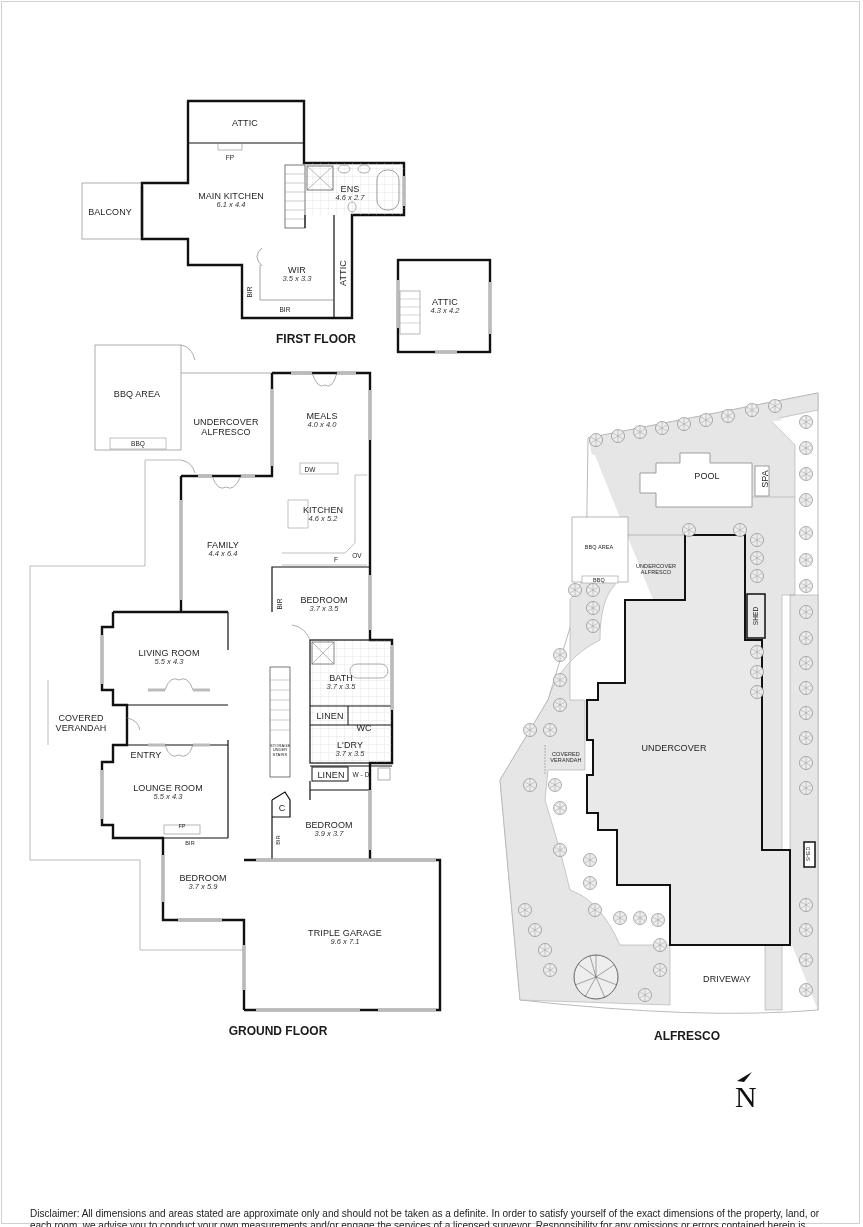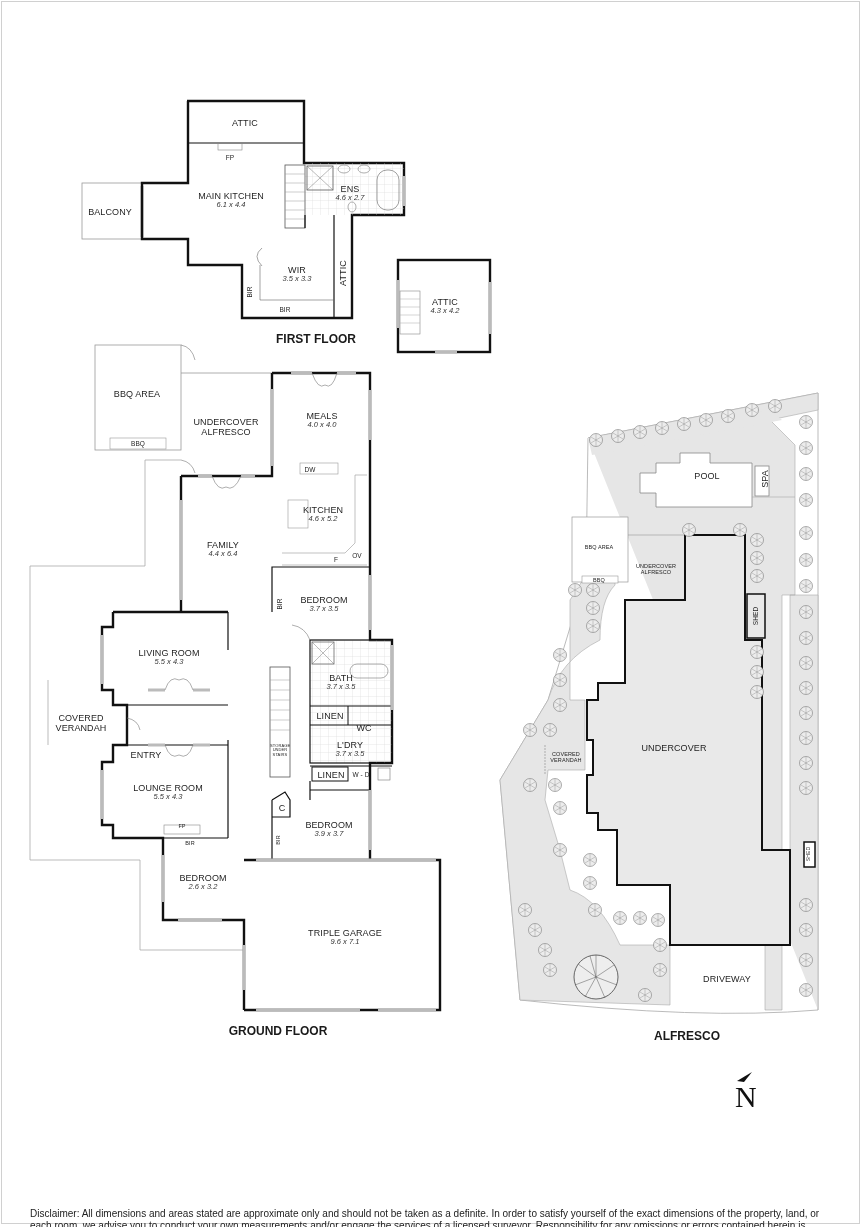--- a/index.html
+++ b/index.html
@@ -391,21 +391,21 @@
     <span class="nm" style="font-size:5.5px">FP</span>
   </div>
 <div class="lbl xs" style="left:190px;top:843px">
     <span class="nm" style="font-size:5.5px">BIR</span>
   </div>
 <div class="lbl xs vert" style="left:278px;top:840px">
     <span class="nm" style="font-size:5.5px">BIR</span>
   </div>
 <div class="lbl" style="left:203px;top:882px">
     <span class="nm">BEDROOM</span>
-    <span class="dm">2.6 x 3.2</span>
+    <span class="dm">3.7 x 5.9</span>
   </div>
 <div class="lbl" style="left:345px;top:937px">
     <span class="nm">TRIPLE GARAGE</span>
     <span class="dm">9.6 x 7.1</span>
   </div>
 <div class="section-title" style="left:245px;top:1024px">GROUND FLOOR</div>
 
 <div class="lbl" style="left:707px;top:476px">
     <span class="nm">POOL</span>
   </div>

